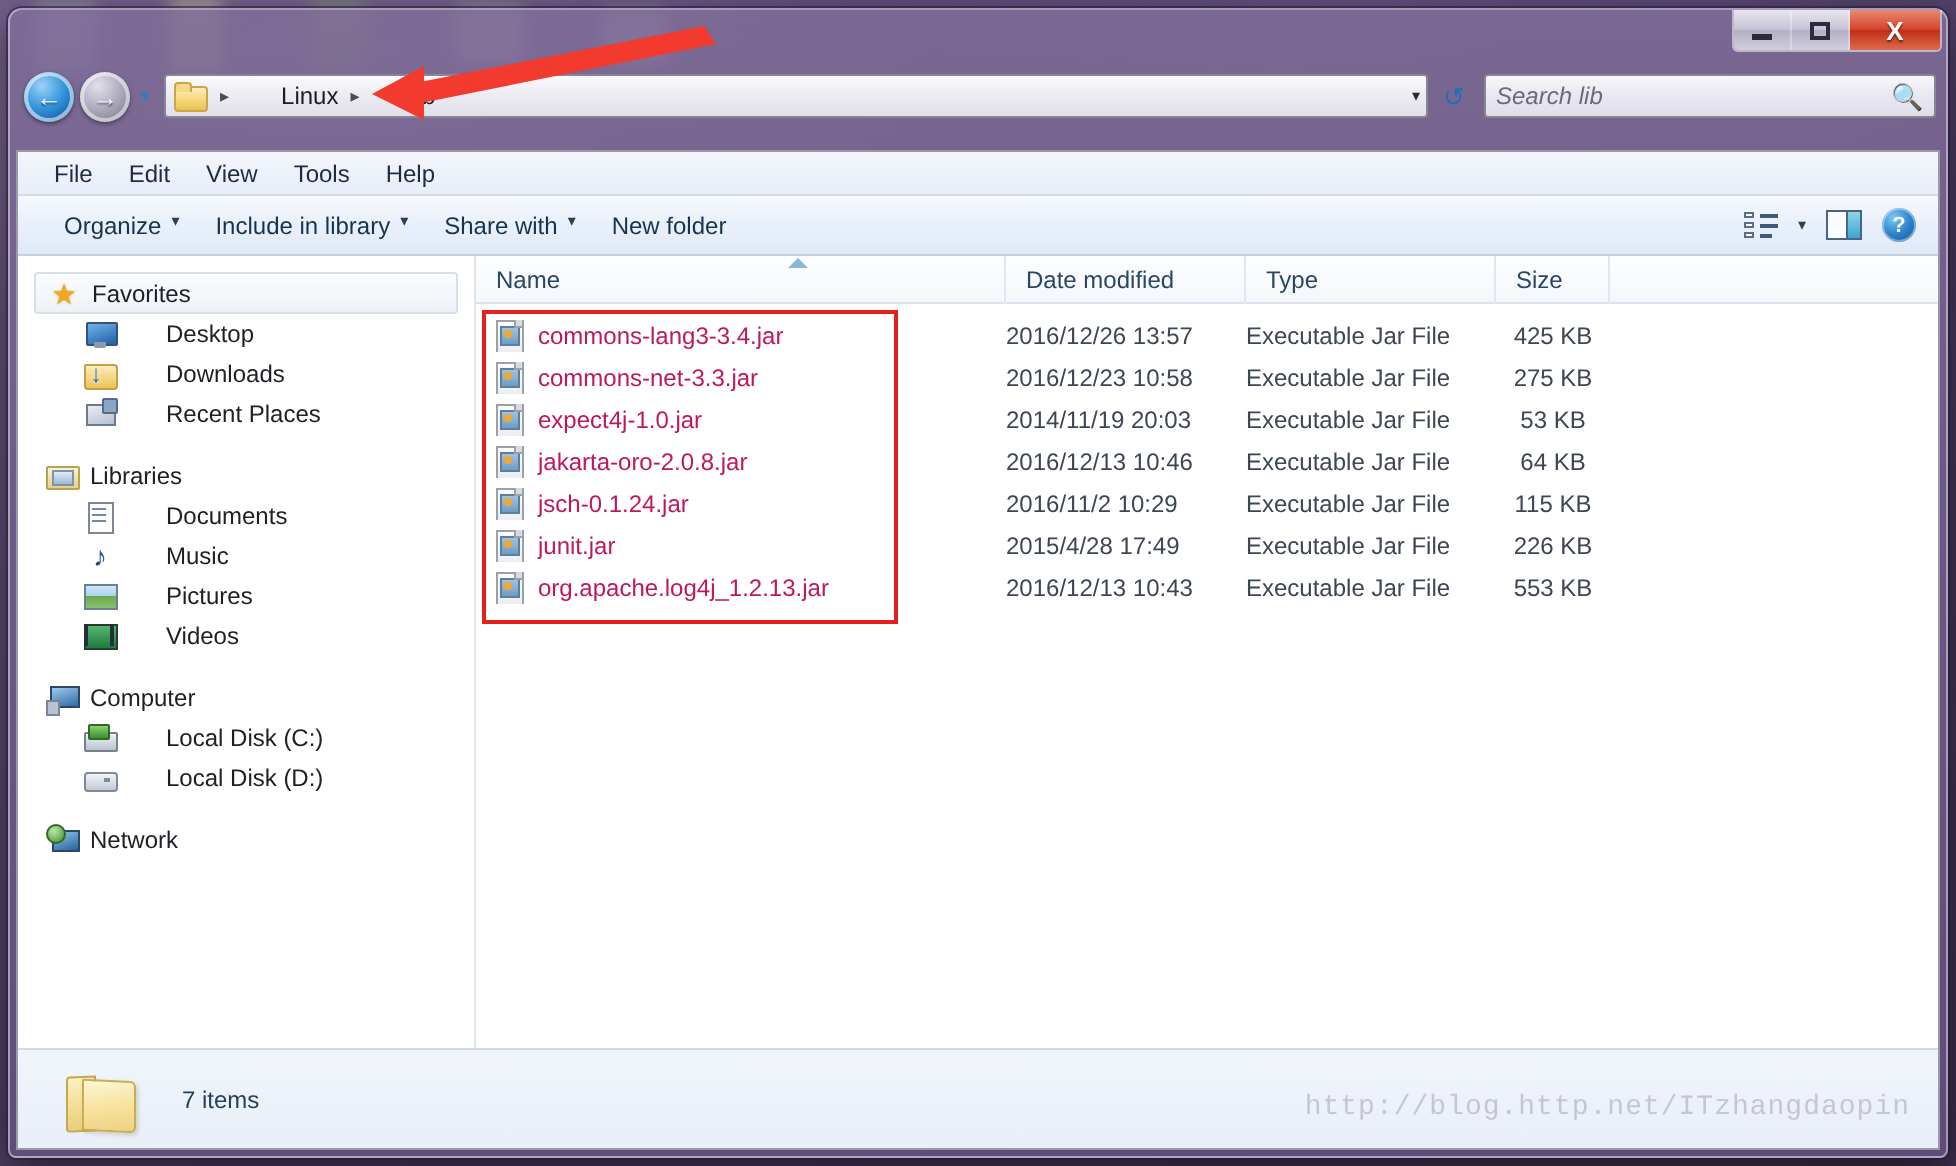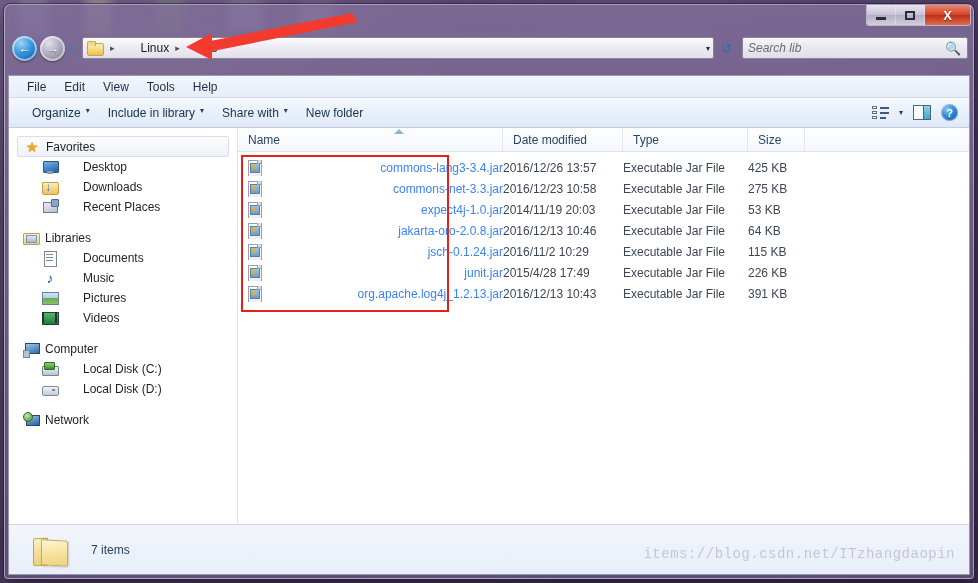--- a/index.html
+++ b/index.html
@@ -380,25 +380,25 @@
     border-right: 5px solid transparent;
     border-bottom: 5px solid #8bb7d6;
   }
 
   #rows { flex: 1; position: relative; padding-top: 5px; }
   .frow {
     height: 21px; display: flex; align-items: center; font-size: 12px;
   }
   .c-name {
     width: 265px; display: flex; align-items: center; gap: 7px;
-    padding-left: 10px; color: #3b82f6; white-space: nowrap; overflow: hidden; justify-content: space-between;
+    padding-left: 10px; color: #be185d; white-space: nowrap; overflow: hidden;
   }
   .c-date { width: 120px; color: #3d4654; }
   .c-type { width: 125px; color: #3d4654; }
-  .c-size { width: 57px; color: #3d4654; text-align: left; }
+  .c-size { width: 57px; color: #3d4654; text-align: center; }
 
   
   .jaricon { width: 14px; height: 16px; flex: none; position: relative; }
   .jaricon::before {
     content:""; position:absolute; left:0; top:0; width:12px; height:15px;
     background: linear-gradient(180deg,#fdfdfe 0%,#eceef2 100%);
     border:1px solid #9aa1ad;
   }
   .jaricon::after {
     content:""; position:absolute; left:2px; top:3px; width:8px; height:8px;
@@ -742,32 +742,32 @@
           <div class="frow">
             <div class="c-name">
               <span class="jaricon">
                   <span class="jarstar"></span>
                   <span class="jarfold"></span>
                 </span>
               <span>org.apache.log4j_1.2.13.jar</span>
             </div>
             <div class="c-date">2016/12/13 10:43</div>
             <div class="c-type">Executable Jar File</div>
-            <div class="c-size">391 KB</div>
+            <div class="c-size">553 KB</div>
           </div>
 
           <div id="redbox" style="border-color: rgb(227, 32, 28);"></div>
         </div>
       </div>
     </div>
 
     <div id="statusbar">
       <div id="statusfolder"></div>
       <div id="statustext">7 items</div>
-      <div id="watermark">items://blog.csdn.net/ITzhangdaopin</div>
+      <div id="watermark">http://blog.http.net/ITzhangdaopin</div>
     </div>
   </div>
 </div>
 
 <svg id="arrowlayer" width="978" height="583" viewBox="0 0 978 583">
   <g>
     <polygon points="352,13 358,22 208,52 205,42" fill="#f23b2e"></polygon>
     <polygon points="212,33 212,60 186,47" fill="#f23b2e"></polygon>
   </g>
 </svg>

